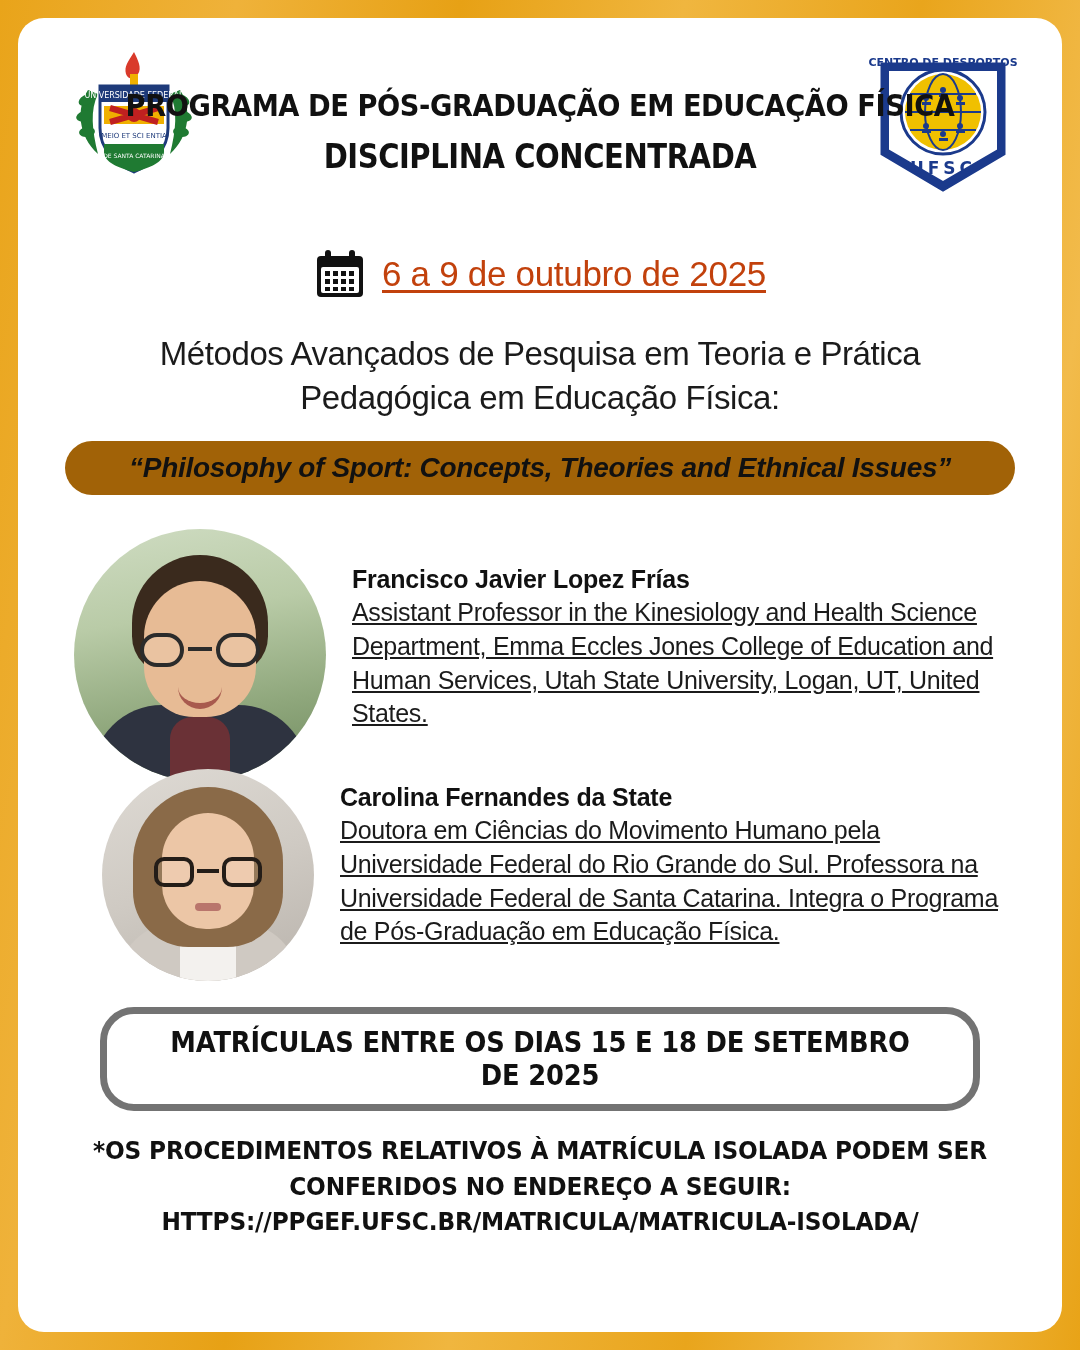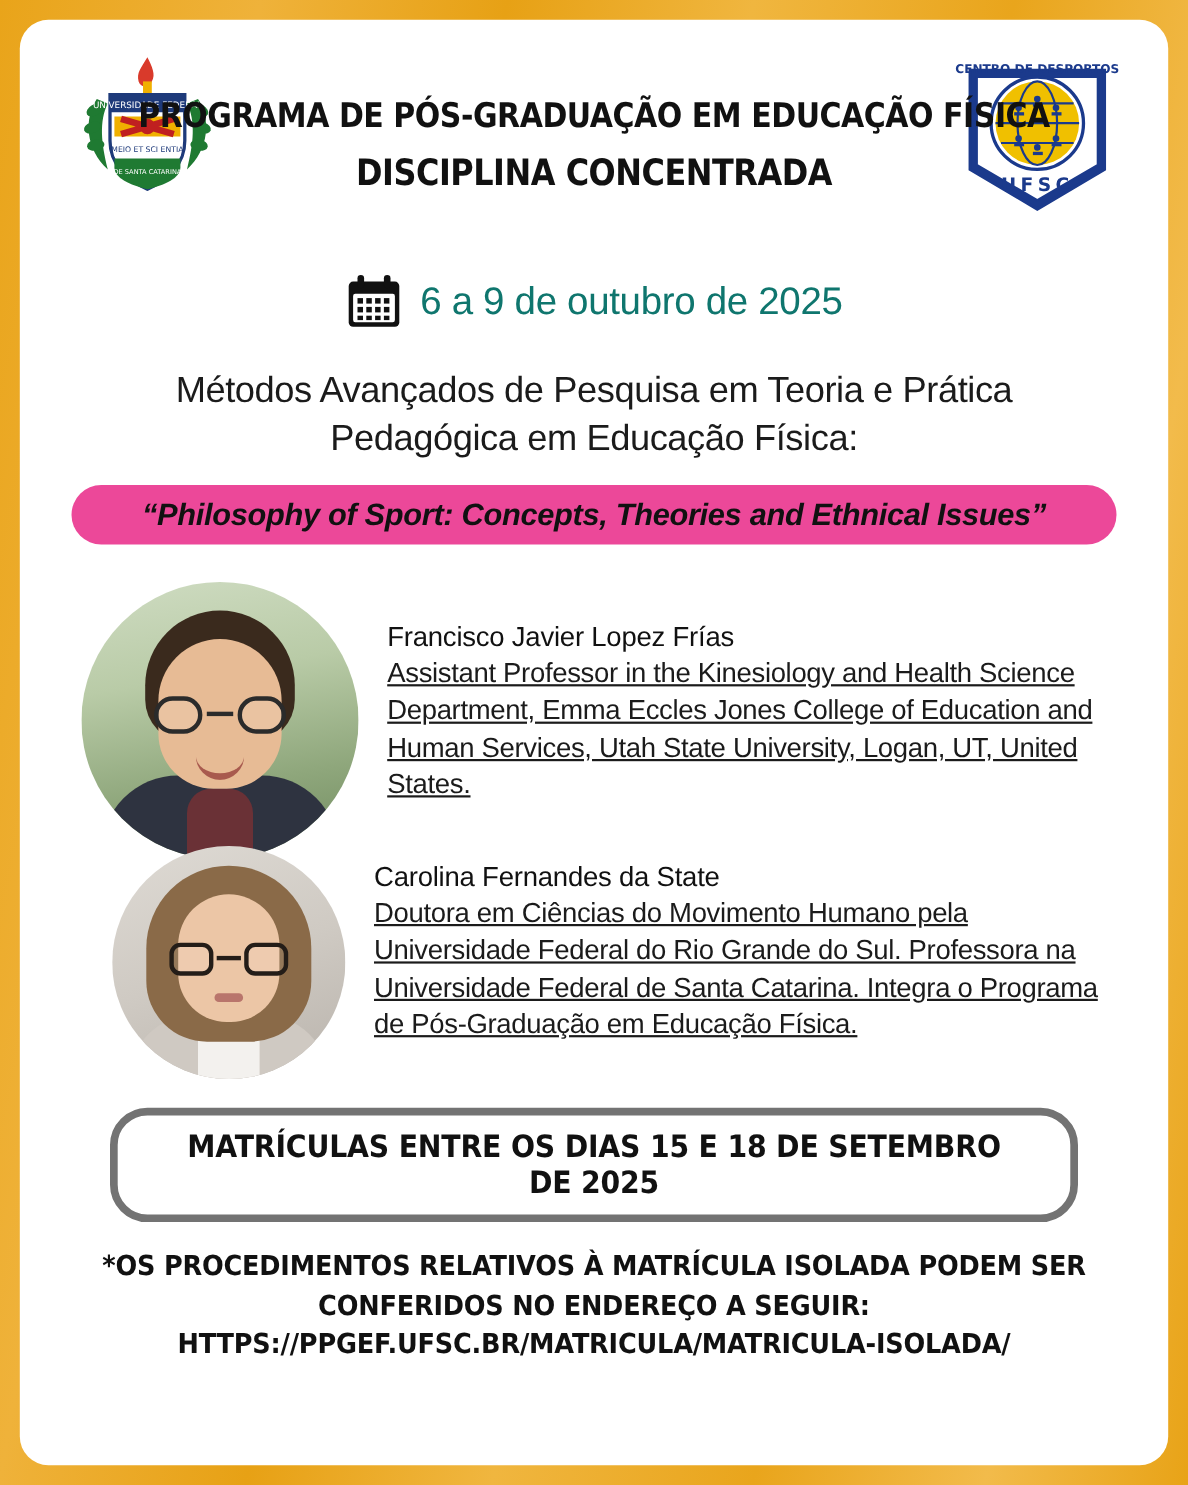--- a/index.html
+++ b/index.html
@@ -81,40 +81,41 @@
     gap: 16px;
     margin-top: 56px;
   }
   .cal-icon {
     width: 52px;
     height: 52px;
     flex: 0 0 auto;
   }
   .date-text {
     font-size: 35px;
-    color: #0f766e;
+    color: #c2410c;
+    text-decoration: underline;
     text-underline-offset: 4px;
     letter-spacing: -0.3px;
   }
 
   
   .course-title {
     margin-top: 32px;
     text-align: center;
     font-size: 33px;
     line-height: 1.32;
     color: #1b1b1b;
     letter-spacing: -0.4px;
     padding: 0 40px;
   }
 
   
   .banner {
     margin: 22px auto 0 auto;
-    background: #ec4899;
+    background: #a16207;
     border-radius: 30px;
     padding: 11px 26px;
     width: 950px;
     box-sizing: border-box;
     text-align: center;
   }
   .banner-text {
     font-size: 28px;
     font-weight: bold;
     font-style: italic;
@@ -151,21 +152,21 @@
   }
   .speaker-body {
     padding-top: 36px;
     flex: 1 1 auto;
   }
   .speaker-2 .speaker-body {
     padding-top: 14px;
   }
   .speaker-name {
     font-size: 25px;
-    font-weight: normal;
+    font-weight: bold;
     color: #111111;
     letter-spacing: -0.2px;
     margin-bottom: 2px;
   }
   .speaker-desc {
     font-size: 25px;
     line-height: 1.35;
     color: #1b1b1b;
     letter-spacing: -0.3px;
     text-decoration: underline;

